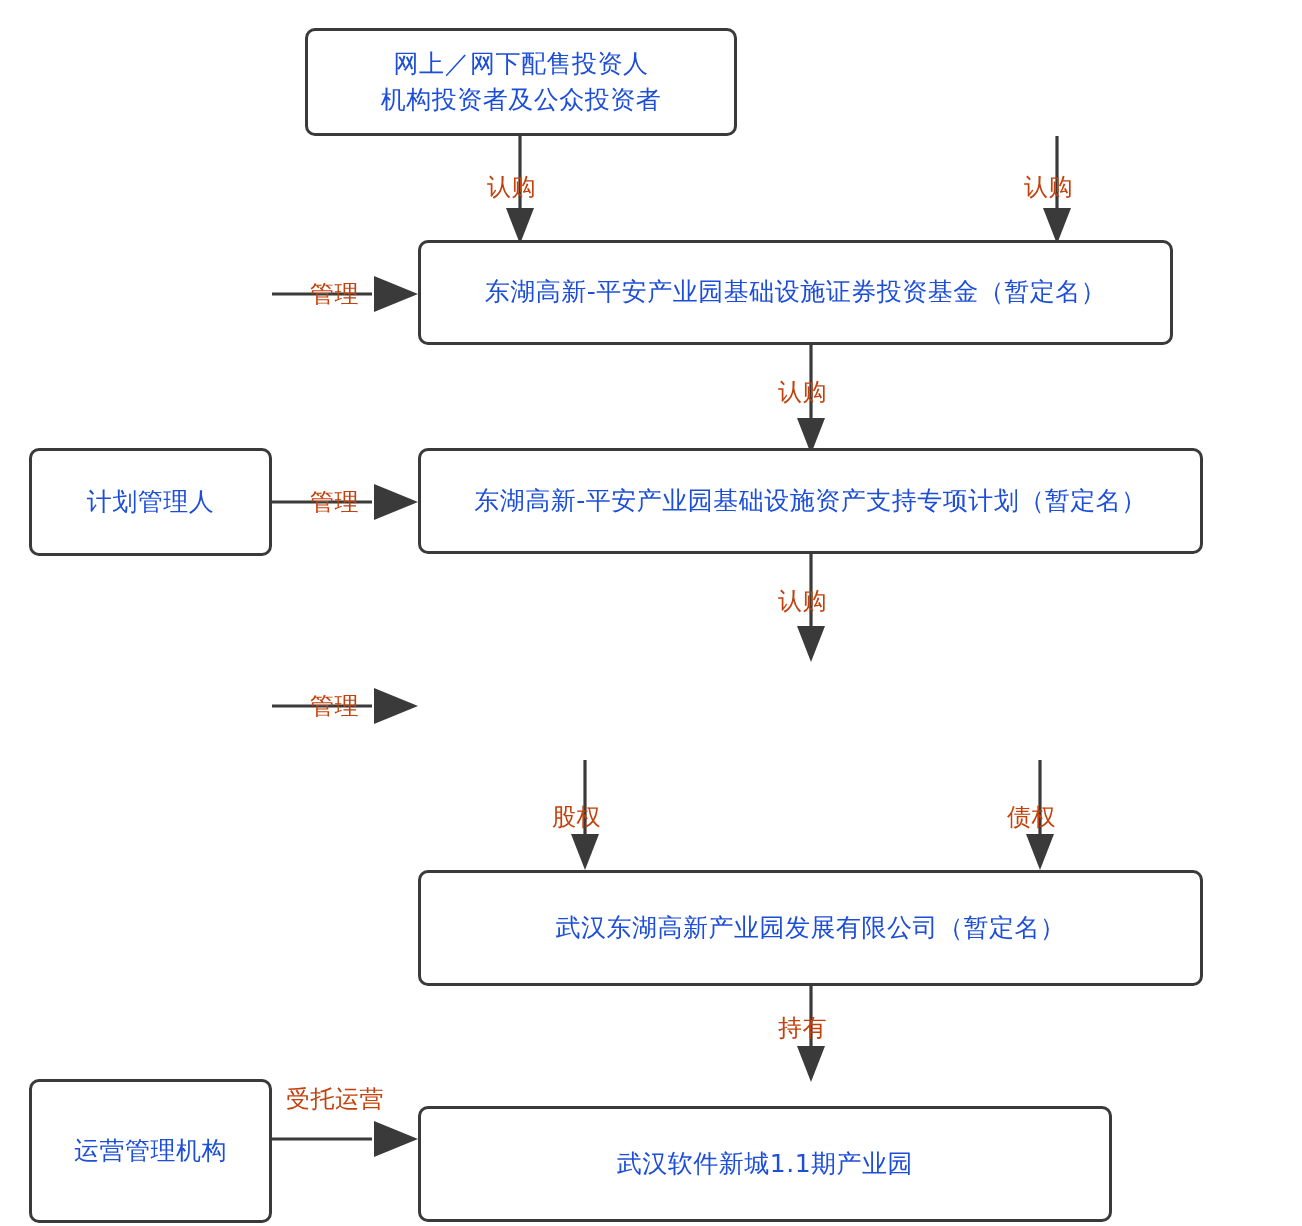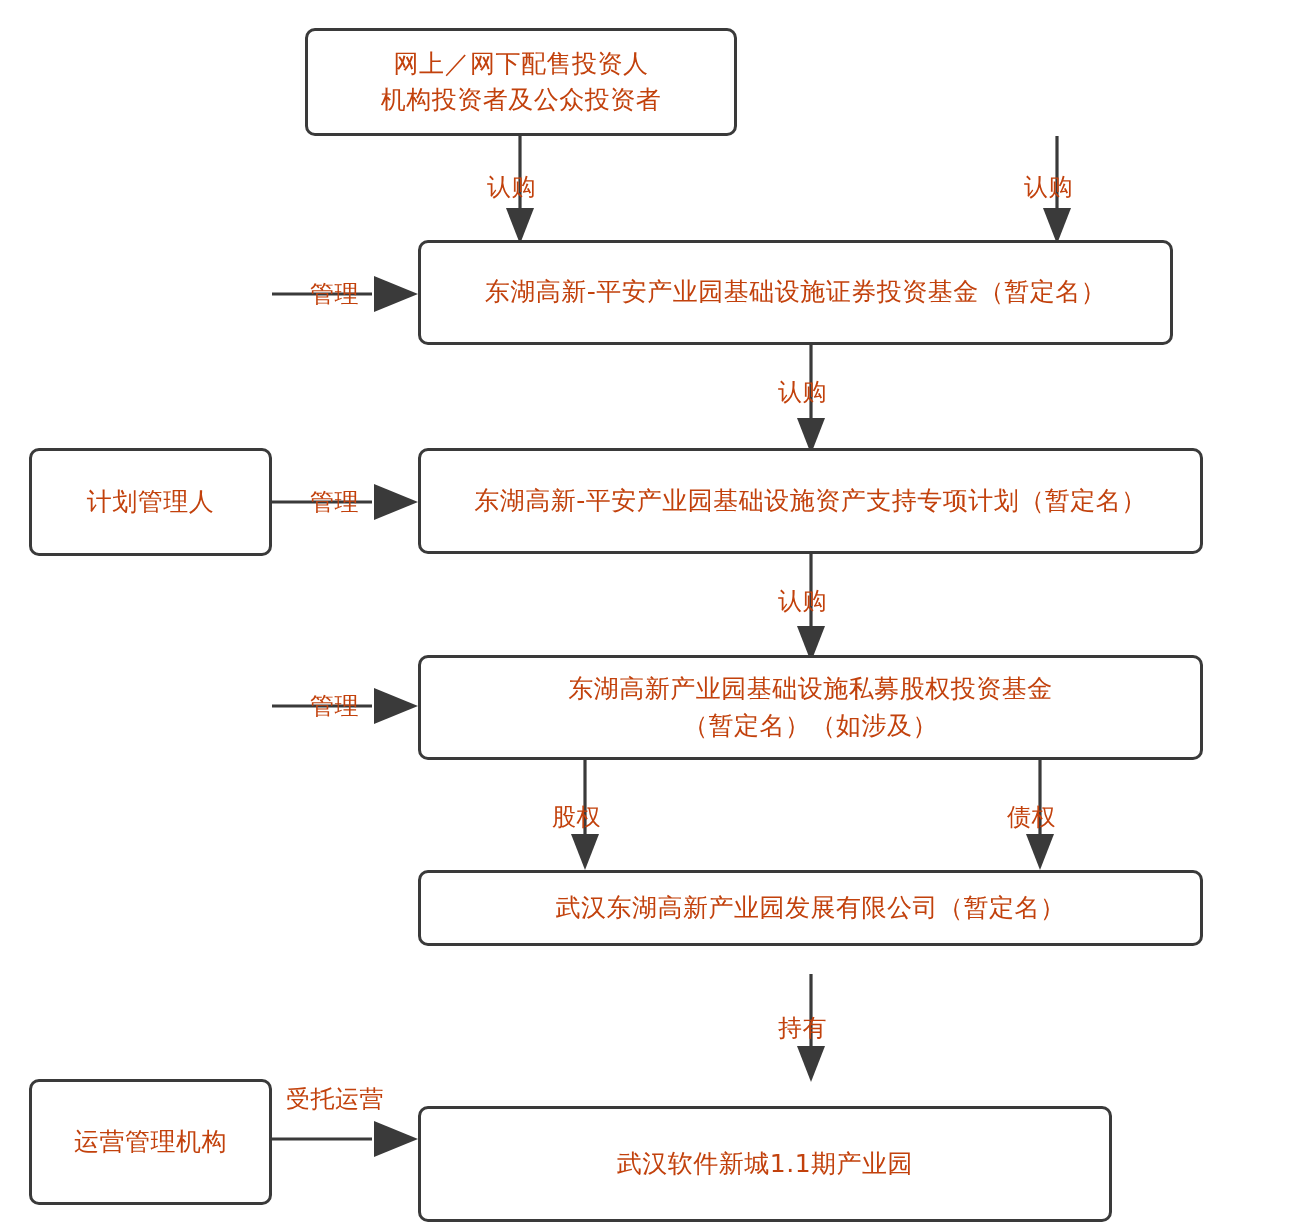--- a/index.html
+++ b/index.html
@@ -18,21 +18,21 @@
   .node {
     position: absolute;
     box-sizing: border-box;
     border: 3px solid #3a3a3a;
     border-radius: 10px;
     background: #ffffff;
     display: flex;
     align-items: center;
     justify-content: center;
     text-align: center;
-    color: #c2410c;
+    color: #1d4ed8;
     font-size: 25px;
     line-height: 1.45;
     letter-spacing: 0.5px;
     white-space: pre-line;
     padding: 4px 10px;
   }
   .edge-label {
     position: absolute;
     color: #c2410c;
     font-size: 24px;
@@ -102,26 +102,24 @@
 
 
 
   <div class="node" style="left:418px; top:240px; width:755px; height:105px;text-align:center;">东湖高新-平安产业园基础设施证券投资基金（暂定名）</div>
 
   <div class="node" style="left:29px; top:448px; width:243px; height:108px;">计划管理人</div>
 
   <div class="node" style="left:418px; top:448px; width:785px; height:106px;">东湖高新-平安产业园基础设施资产支持专项计划（暂定名）</div>
 
 
-  <div class="node" style="left:418px; top:655px; width:785px; height:105px;">东湖高新产业园基础设施私募股权投资基金
-（暂定名）（如涉及）</div>
 
-  <div class="node" style="left:418px; top:870px; width:785px; height:76px;">武汉东湖高新产业园发展有限公司（暂定名）</div>
+  <div class="node" style="left:418px; top:870px; width:785px; height:116px;">武汉东湖高新产业园发展有限公司（暂定名）</div>
 
-  <div class="node" style="left:29px; top:1079px; width:243px; height:126px;">运营管理机构</div>
+  <div class="node" style="left:29px; top:1079px; width:243px; height:144px;">运营管理机构</div>
 
   <div class="node" style="left:418px; top:1106px; width:694px; height:116px;">武汉软件新城1.1期产业园</div>
 
   <div class="edge-label" style="left:487px; top:175px;">认购</div>
 
   <div class="edge-label" style="left:1024px; top:175px;">认购</div>
 
   <div class="edge-label" style="left:310px; top:282px;">管理</div>
 
   <div class="edge-label" style="left:778px; top:380px;">认购</div>

